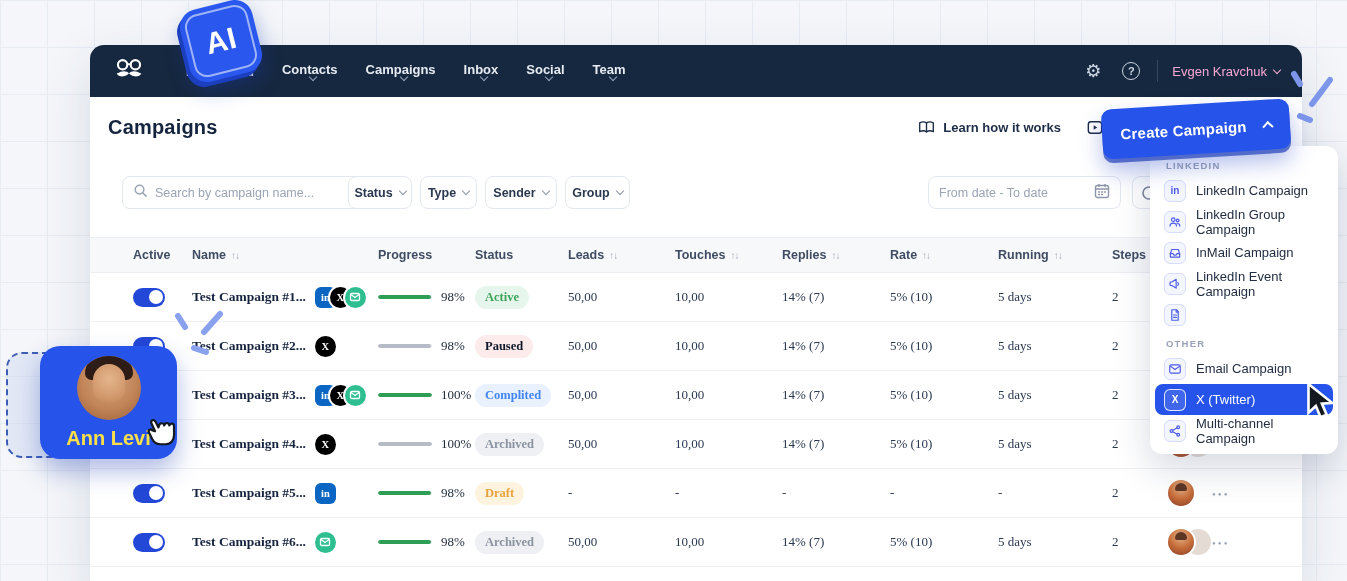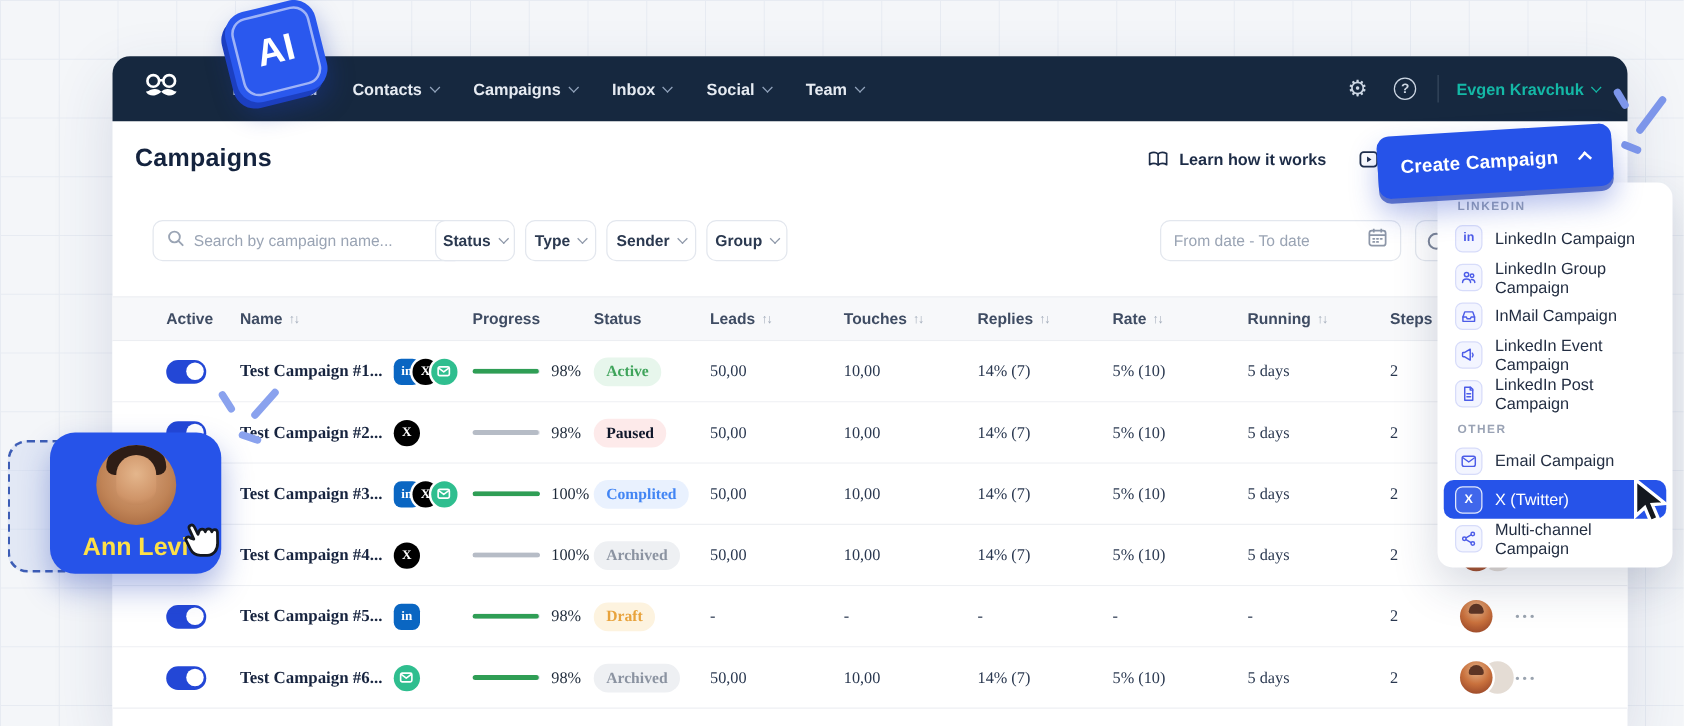--- a/index.html
+++ b/index.html
@@ -15,29 +15,29 @@
 
   
   .app-card { position:absolute; left:90px; top:45px; width:1212px; height:536px;
     background:#fff; border-radius:14px 14px 0 0; box-shadow:0 18px 50px rgba(40,60,110,.14); z-index:1; }
 
   
   .navbar { position:absolute; left:0; top:0; width:100%; height:52px; background:#16283f;
     border-radius:14px 14px 0 0; display:flex; align-items:center; padding:0 22px; color:#e6ebf2; }
   .brand { display:flex; align-items:center; margin-right:40px; }
   .nav-menu { display:flex; align-items:center; gap:28px; }
-  .nav-item { display:flex; align-items:center; font-size:13px; font-weight:600; color:#e6ebf2; cursor:pointer; }
+  .nav-item { display:flex; align-items:center; font-size:13px; font-weight:600; color:#e6ebf2; cursor:pointer;flex-direction:column; }
   .nav-item .chev { color:#93a5bd; }
   .nav-right { margin-left:auto; display:flex; align-items:center; gap:14px; }
   .icon-btn { display:flex; align-items:center; justify-content:center; width:24px; height:24px; color:#ccd6e3; cursor:pointer; }
   .gear { font-size:18px; line-height:1; }
   .help-circ { width:18px; height:18px; border:1.5px solid #ccd6e3; border-radius:50%;
     display:flex; align-items:center; justify-content:center; font-size:11px; font-weight:700; color:#ccd6e3; }
   .nav-divider { width:1px; height:22px; background:#37485f; }
-  .user-menu { display:flex; align-items:center; font-size:13px; font-weight:700; color:#14b8a6; cursor:pointer; }
+  .user-menu { display:flex; align-items:center; font-size:13px; font-weight:400; color:#f9a8d4; cursor:pointer; }
 
   .chev { width:6px; height:6px; border-right:1.6px solid currentColor; border-bottom:1.6px solid currentColor;
     display:inline-block; transform:rotate(45deg); margin-left:7px; margin-top:-3px; }
   .chev.up { transform:rotate(-135deg); margin-top:4px; }
 
   
   .page-head { position:absolute; left:0; top:52px; width:100%; height:60px; display:flex; align-items:center; padding:0 18px; }
   .page-title { font-size:20px; font-weight:700; color:#14233e; letter-spacing:.2px; }
   .head-actions { margin-left:auto; display:flex; align-items:center; gap:26px; margin-right:86px; }
   .head-link { display:flex; align-items:center; gap:8px; font-size:13px; font-weight:700; color:#1d2c47; cursor:pointer; }
@@ -568,21 +568,20 @@
         <span>LinkedIn Event Campaign</span>
       </div>
       <div class="dd-item">
         <span class="dd-ic">
           <svg width="14" height="14" viewBox="0 0 24 24" fill="none" stroke="currentColor" stroke-width="2" stroke-linecap="round" stroke-linejoin="round">
             <path d="M6.5 3h8l3 3v15h-11z"></path>
             <path d="M14 3v4h3.5"></path>
             <path d="M9.5 12h5M9.5 16h5"></path>
           </svg>
         </span>
-        <span>LinkedIn Post Campaign</span>
       </div>
       <div class="dd-section">OTHER</div>
       <div class="dd-item">
         <span class="dd-ic">
           <svg width="14" height="14" viewBox="0 0 24 24" fill="none" stroke="currentColor" stroke-width="2" stroke-linecap="round" stroke-linejoin="round">
             <rect x="3" y="5" width="18" height="14" rx="2.5"></rect>
             <path d="M4.5 7.5L12 13l7.5-5.5"></path>
           </svg>
         </span>
         <span>Email Campaign</span>

